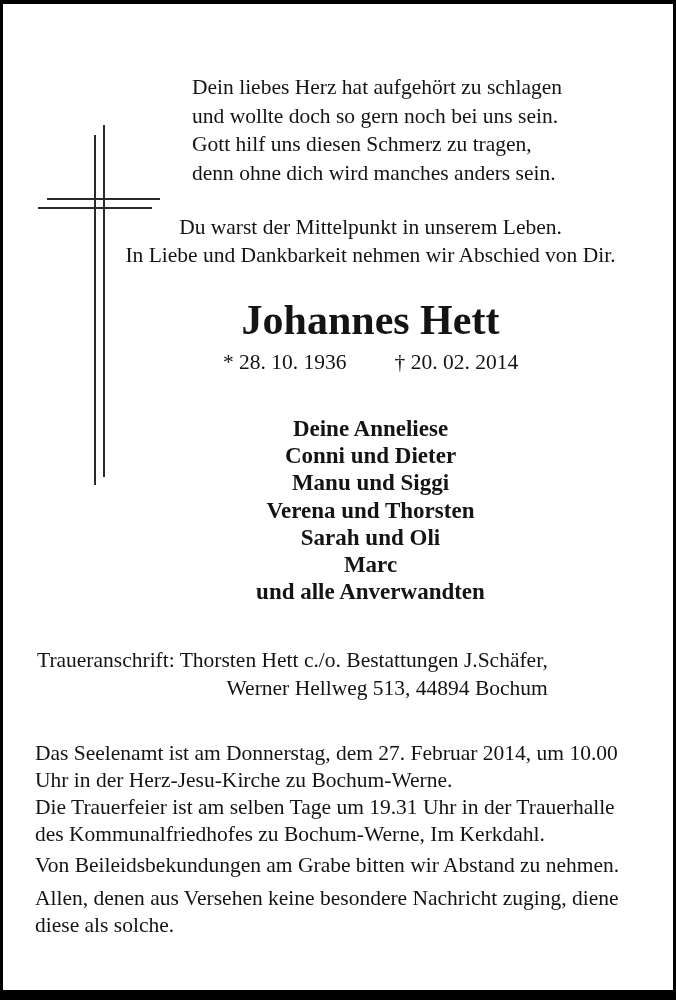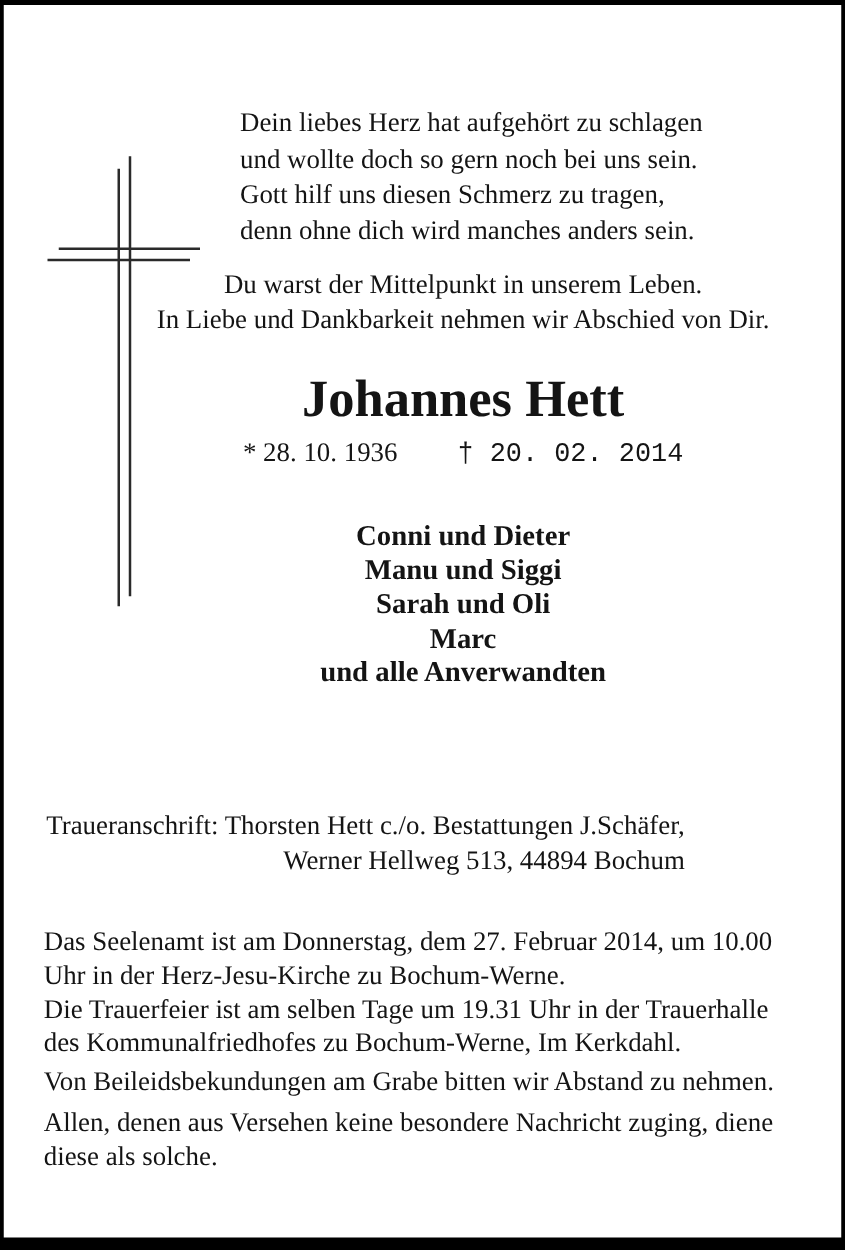--- a/index.html
+++ b/index.html
@@ -17,28 +17,28 @@
     overflow: hidden;
   }
   
   .cross div { position: absolute; background: #2a2a2a; }
   .cross .v1 { left: 91px;  top: 131px; width: 2px;  height: 350px; }
   .cross .v2 { left: 100px; top: 121px; width: 2px;  height: 352px; }
   .cross .h1 { left: 44px;  top: 194px; width: 113px; height: 2px; }
   .cross .h2 { left: 35px;  top: 203px; width: 114px; height: 2px; }
 
   .poem {
-    position: absolute; left: 189px; top: 80px;
+    position: absolute; left: 189px; top: 69px;
     font-size: 21.5px; line-height: 28.5px; white-space: nowrap;
   }
   .center-col { position: absolute; left: 65px; right: 0; text-align: center; }
   .intro   { top: 210px; font-size: 21.5px; line-height: 27.5px; }
   .name    { top: 293px; font-size: 42px; font-weight: bold; line-height: 46px; text-align: center; }
   .dates   { top: 345px; font-size: 21.5px; line-height: 27px; }
-  .dates .death { margin-left: 48px; font-family: Liberation Mono, monospace; }
+  .dates .death { margin-left: 48px; }
   .mourners{ top: 411px; font-size: 23px; font-weight: bold; line-height: 27.2px; }
   .address { position: absolute; left: 34px; top: 643px;
              font-size: 21.5px; line-height: 27.5px; white-space: nowrap; }
   .address .indent { padding-left: 121px; text-align: right; }
   .bodytext { position: absolute; left: 32px; right: 10px; top: 736px;
               font-size: 21.5px; line-height: 27px; }
   .bodytext .para { margin: 0; }
   .bodytext .gap-sm { margin-top: 4px; }
   .bodytext .gap-md { margin-top: 6px; }
   .line { white-space: nowrap; }
@@ -67,22 +67,24 @@
     <div class="line">In Liebe und Dankbarkeit nehmen wir Abschied von Dir.</div>
   </div>
 
   <div class="center-col name">Johannes Hett</div>
 
   <div class="center-col dates">
     <span class="birth">* 28. 10. 1936</span><span class="death">† 20. 02. 2014</span>
   </div>
 
   <div class="center-col mourners">
+    <div class="line">Deine Anneliese</div>
     <div class="line">Conni und Dieter</div>
     <div class="line">Manu und Siggi</div>
+    <div class="line">Verena und Thorsten</div>
     <div class="line">Sarah und Oli</div>
     <div class="line">Marc</div>
     <div class="line">und alle Anverwandten</div>
   </div>
 
   <div class="address">
     <div class="line">Traueranschrift: Thorsten Hett c./o. Bestattungen J.Schäfer,</div>
     <div class="line indent">Werner Hellweg 513, 44894 Bochum</div>
   </div>
 

